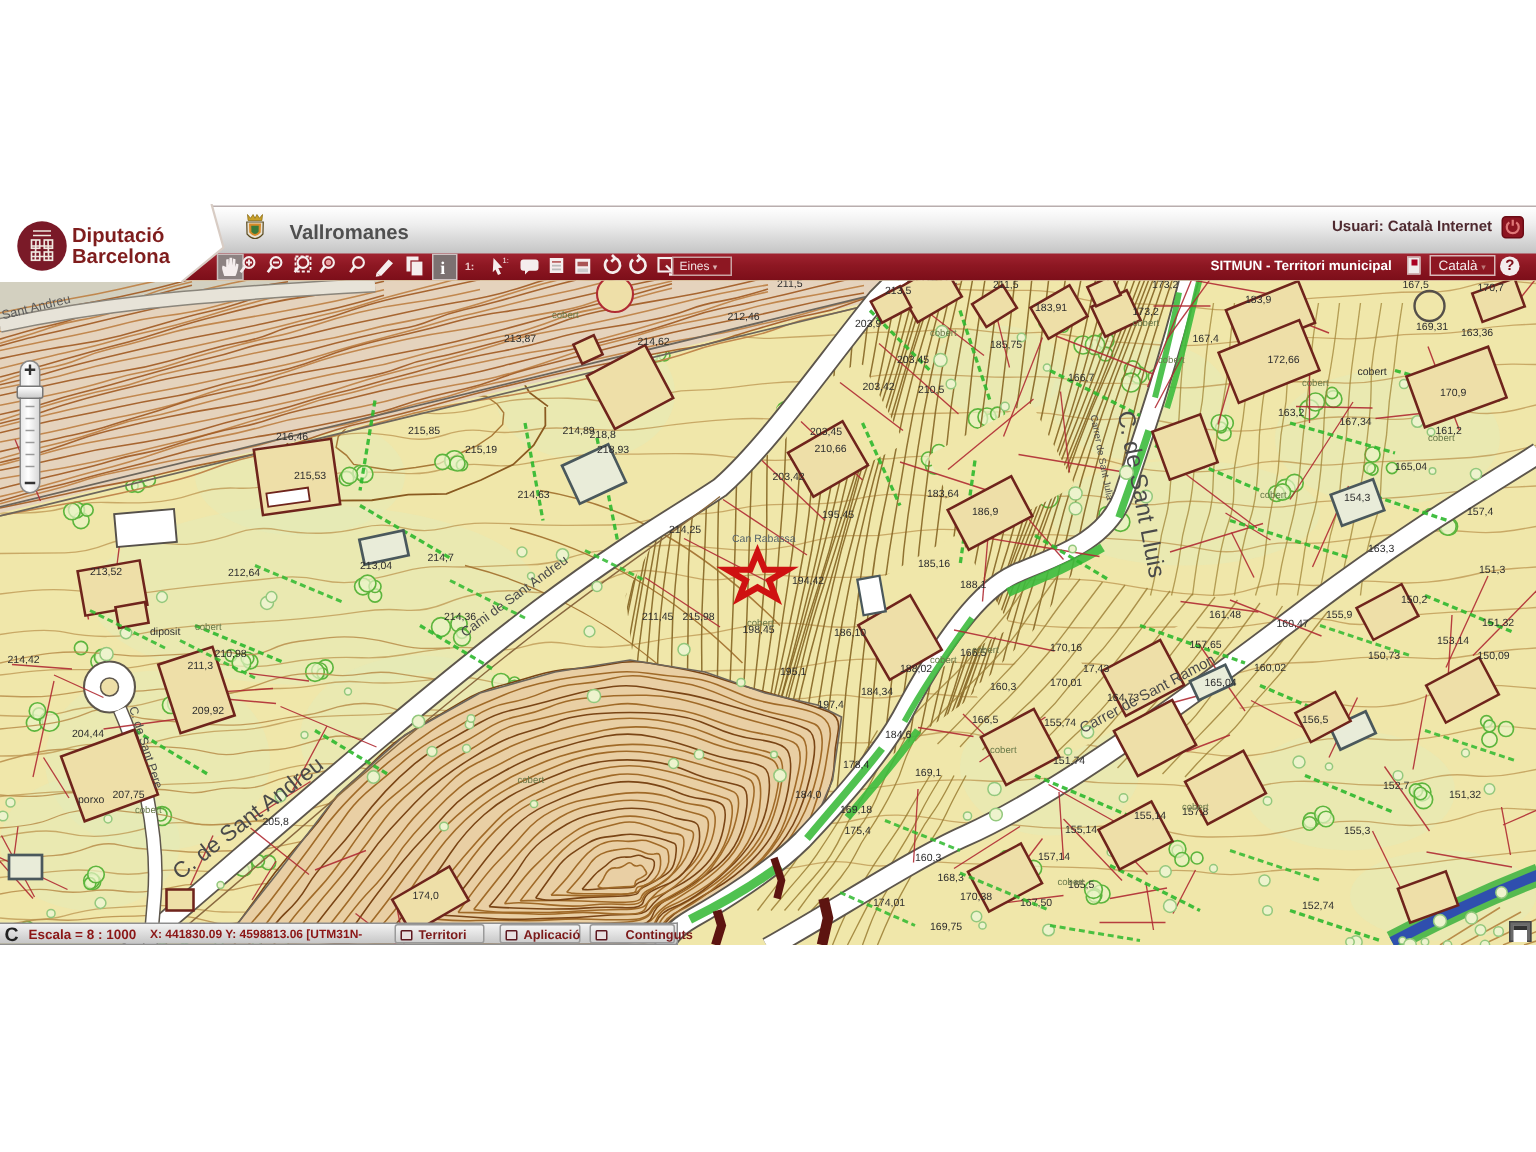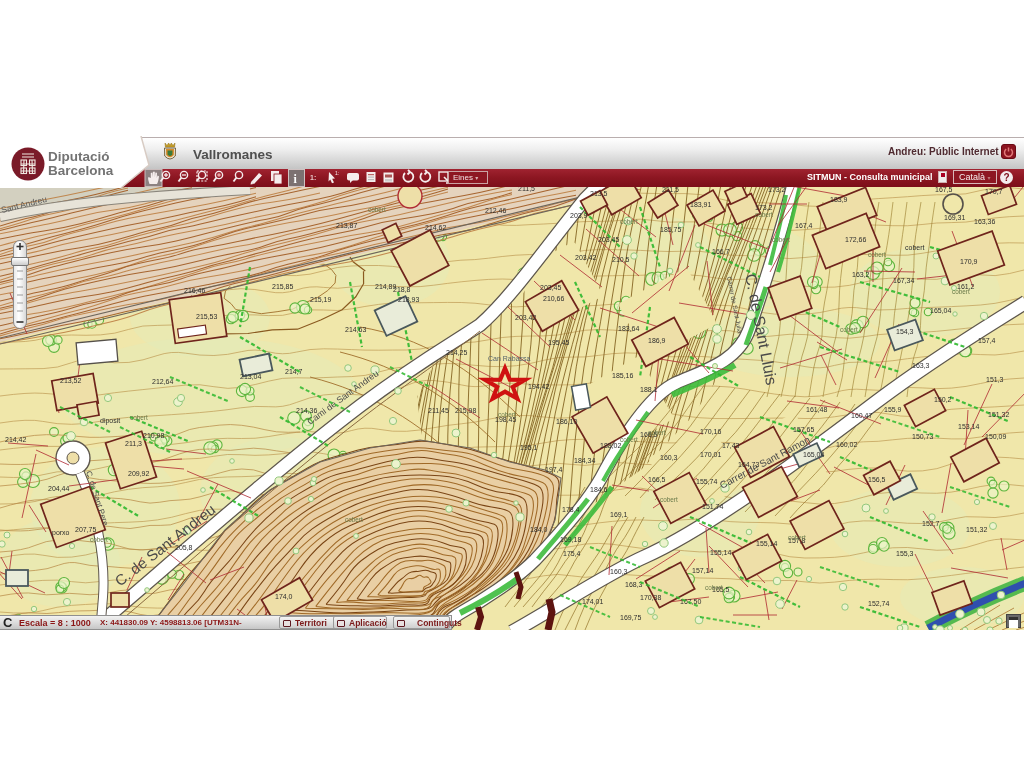--- a/index.html
+++ b/index.html
@@ -27,21 +27,21 @@
 
 <svg class="abs" style="left:160px;top:140px" width="20" height="24" viewBox="0 0 20 24">
  <path d="M5,3 L7,5.5 L8.7,3 L10,5.5 L11.3,3 L13,5.5 L15,3 L14.6,7 L5.4,7 Z" fill="#c8a028" stroke="#8a6a10" stroke-width="0.5"></path>
  <path d="M4.5,8 L15.5,8 L15.3,16 Q10,22 4.7,16 Z" fill="#e8e2d2" stroke="#5a4a20" stroke-width="0.8"></path>
  <path d="M6,9 L14,9 L13.8,15 Q10,19.5 6.2,15 Z" fill="#d88a28"></path>
  <path d="M7.5,10.5 L12.5,10.5 L12.4,14.5 Q10,17.5 7.6,14.5 Z" fill="#3a7a3a"></path>
 </svg>
 
 <div class="abs" style="left:193px;top:147px;font-size:13.5px;font-weight:bold;color:#4f4f4f;">Vallromanes</div>
 
-<div class="abs" style="left:888px;top:146px;font-size:10px;font-weight:bold;color:#4f2a30;white-space:nowrap;">Andreu: Públic Internet</div>
+<div class="abs" style="left:888px;top:146px;font-size:10px;font-weight:bold;color:#4f2a30;white-space:nowrap;">Usuari: Català Internet</div>
 
 <div class="abs" style="left:1001px;top:144px;width:15px;height:15px;background:#8c1420;border-radius:3px;border:1px solid #6a0a14;box-sizing:border-box;">
  <svg width="13" height="13" viewBox="0 0 13 13">
         <path d="M4.2,3.2 A4,4 0 1 0 8.8,3.2" fill="none" stroke="#e07878" stroke-width="1.5"></path>
         <line x1="6.5" y1="1.5" x2="6.5" y2="5.5" stroke="#e07878" stroke-width="1.5"></line>
       </svg>
 </div>
 
 <div class="abs" id="toolbar"></div>
 
@@ -110,21 +110,21 @@
 
 <path d="M282,4 A5,5 0 1 0 287,3 L285,1 M287,3 L284.5,5.5" fill="none" stroke="#f5eded" stroke-width="1.8"></path>
 
 <rect x="299" y="3" width="9" height="9" fill="none" stroke="#f5eded" stroke-width="1.4"></rect>
         <path d="M304,8 L310,14 M310,14 L310,10 M310,14 L306,14" stroke="#f5eded" stroke-width="1.6" fill="none"></path>
 </svg>
     </div>
 
 <div class="abs" style="left:448px;top:171px;width:40px;height:13px;background:#8d1722;border:1px solid #caa3a3;font-size:8px;color:#f0e0e0;line-height:12px;padding-left:4px;box-sizing:border-box;">Eines <span style="font-size:6px;color:#d8b0b0;">▾</span></div>
 
-<div class="abs" style="left:807px;top:172px;font-size:9px;font-weight:bold;color:#ffffff;white-space:nowrap;">SITMUN - Consulta municipal</div>
+<div class="abs" style="left:807px;top:172px;font-size:9px;font-weight:bold;color:#ffffff;white-space:nowrap;">SITMUN - Territori municipal</div>
 
 <div class="abs" style="left:938px;top:171px;width:9px;height:12px;background:#f0ecec;border:1px solid #d0b0b0;box-sizing:border-box;">
       <div style="width:4px;height:4px;background:#a02;margin:1px auto;"></div>
     </div>
 
 <div class="abs" style="left:953px;top:170px;width:44px;height:14px;background:#8d1722;border:1px solid #d8b8b8;font-size:9px;color:#f5eded;line-height:13px;padding-left:5px;box-sizing:border-box;">Català <span style="font-size:6px;color:#b77;">▾</span></div>
 
 <div class="abs" style="left:1000px;top:171px;width:13px;height:13px;background:#f3eded;border-radius:50%;font-size:10px;font-weight:bold;color:#7c0e19;text-align:center;line-height:13px;">?</div>
 
 <div class="abs" id="mapwrap">
@@ -1217,21 +1217,21 @@
  <g stroke="#f0e8e0" stroke-width="1.1" fill="none">
   <path d="M22,18 L34,18 M22,21 L34,21"></path>
   <rect x="21" y="24" width="5.5" height="5.5"></rect>
   <rect x="29.5" y="24" width="5.5" height="5.5"></rect>
   <rect x="21" y="32" width="5.5" height="5.5"></rect>
   <rect x="29.5" y="32" width="5.5" height="5.5"></rect>
   <path d="M24,24 L23.5,38 M32,24 L32.5,38 M21,28 L35,28 M21,35 L35,35"></path>
  </g>
 </svg>
 
-<div class="abs" style="left:48px;top:150px;font-size:13.5px;font-weight:bold;color:#737373;line-height:14px;">Diputació<br>Barcelona</div>
+<div class="abs" style="left:48px;top:150px;font-size:13.5px;font-weight:bold;color:#7f1d1d;line-height:14px;">Diputació<br>Barcelona</div>
 
 <div class="abs" style="left:13px;top:240px;width:14px;height:89px;background:linear-gradient(90deg,#e8e8e8,#ffffff 40%,#d8d8d8);border:1px solid #8a8a8a;border-radius:7px;box-sizing:border-box;"></div>
 <svg class="abs" style="left:13px;top:240px" width="14" height="89" viewBox="0 0 14 89">
  <line x1="3.5" y1="6.5" x2="10.5" y2="6.5" stroke="#333" stroke-width="1.6"></line>
  <line x1="7" y1="3" x2="7" y2="10" stroke="#333" stroke-width="1.6"></line>
  <line x1="3.5" y1="82" x2="10.5" y2="82" stroke="#333" stroke-width="1.6"></line>
  <g stroke="#9a9a9a" stroke-width="1">
   <line x1="4" y1="31" x2="10" y2="31"></line>
         <line x1="4" y1="39" x2="10" y2="39"></line>
   <line x1="4" y1="47" x2="10" y2="47"></line>
@@ -1244,21 +1244,21 @@
 <div class="abs" style="left:11px;top:257px;width:18px;height:9px;background:linear-gradient(180deg,#ffffff,#cccccc);border:1px solid #777;border-radius:2px;box-sizing:border-box;"></div>
 
 <div class="abs" id="statusbar"></div>
 
 <div class="abs" style="left:3px;top:616px;width:13px;height:13px;font-size:13px;font-weight:bold;color:#222;line-height:13px;">C</div>
 
 <div class="abs" style="left:19px;top:618px;font-size:9px;font-weight:bold;color:#8b1616;">Escala = 8 : 1000</div>
 
 <div class="abs" style="left:100px;top:617px;width:155px;font-size:8px;font-weight:bold;color:#8b1616;line-height:11px;height:13px;overflow:hidden;">X: 441830.09 Y: 4598813.06 [UTM31N-ETRS89]</div>
 
-<div class="tab" style="left:279px;width:60px;"><span class="tabicon"></span>Territori</div>
+<div class="tab" style="left:263px;width:60px;"><span class="tabicon"></span>Territori</div>
 
 <div class="tab" style="left:333px;width:54px;text-align:center;"><span class="tabicon"></span>Aplicació</div>
 
 <div class="tab" style="left:393px;width:57px;padding-left:23px;"><span class="tabicon"></span>Continguts</div>
 
 <div class="abs" style="left:1006px;top:614px;width:15px;height:14px;background:#6a6a6a;border:1px solid #444;box-sizing:border-box;">
  <div style="margin:2px;height:8px;background:#fff;border-top:3px solid #333;"></div>
 </div>
 </div>
 </body></html>

